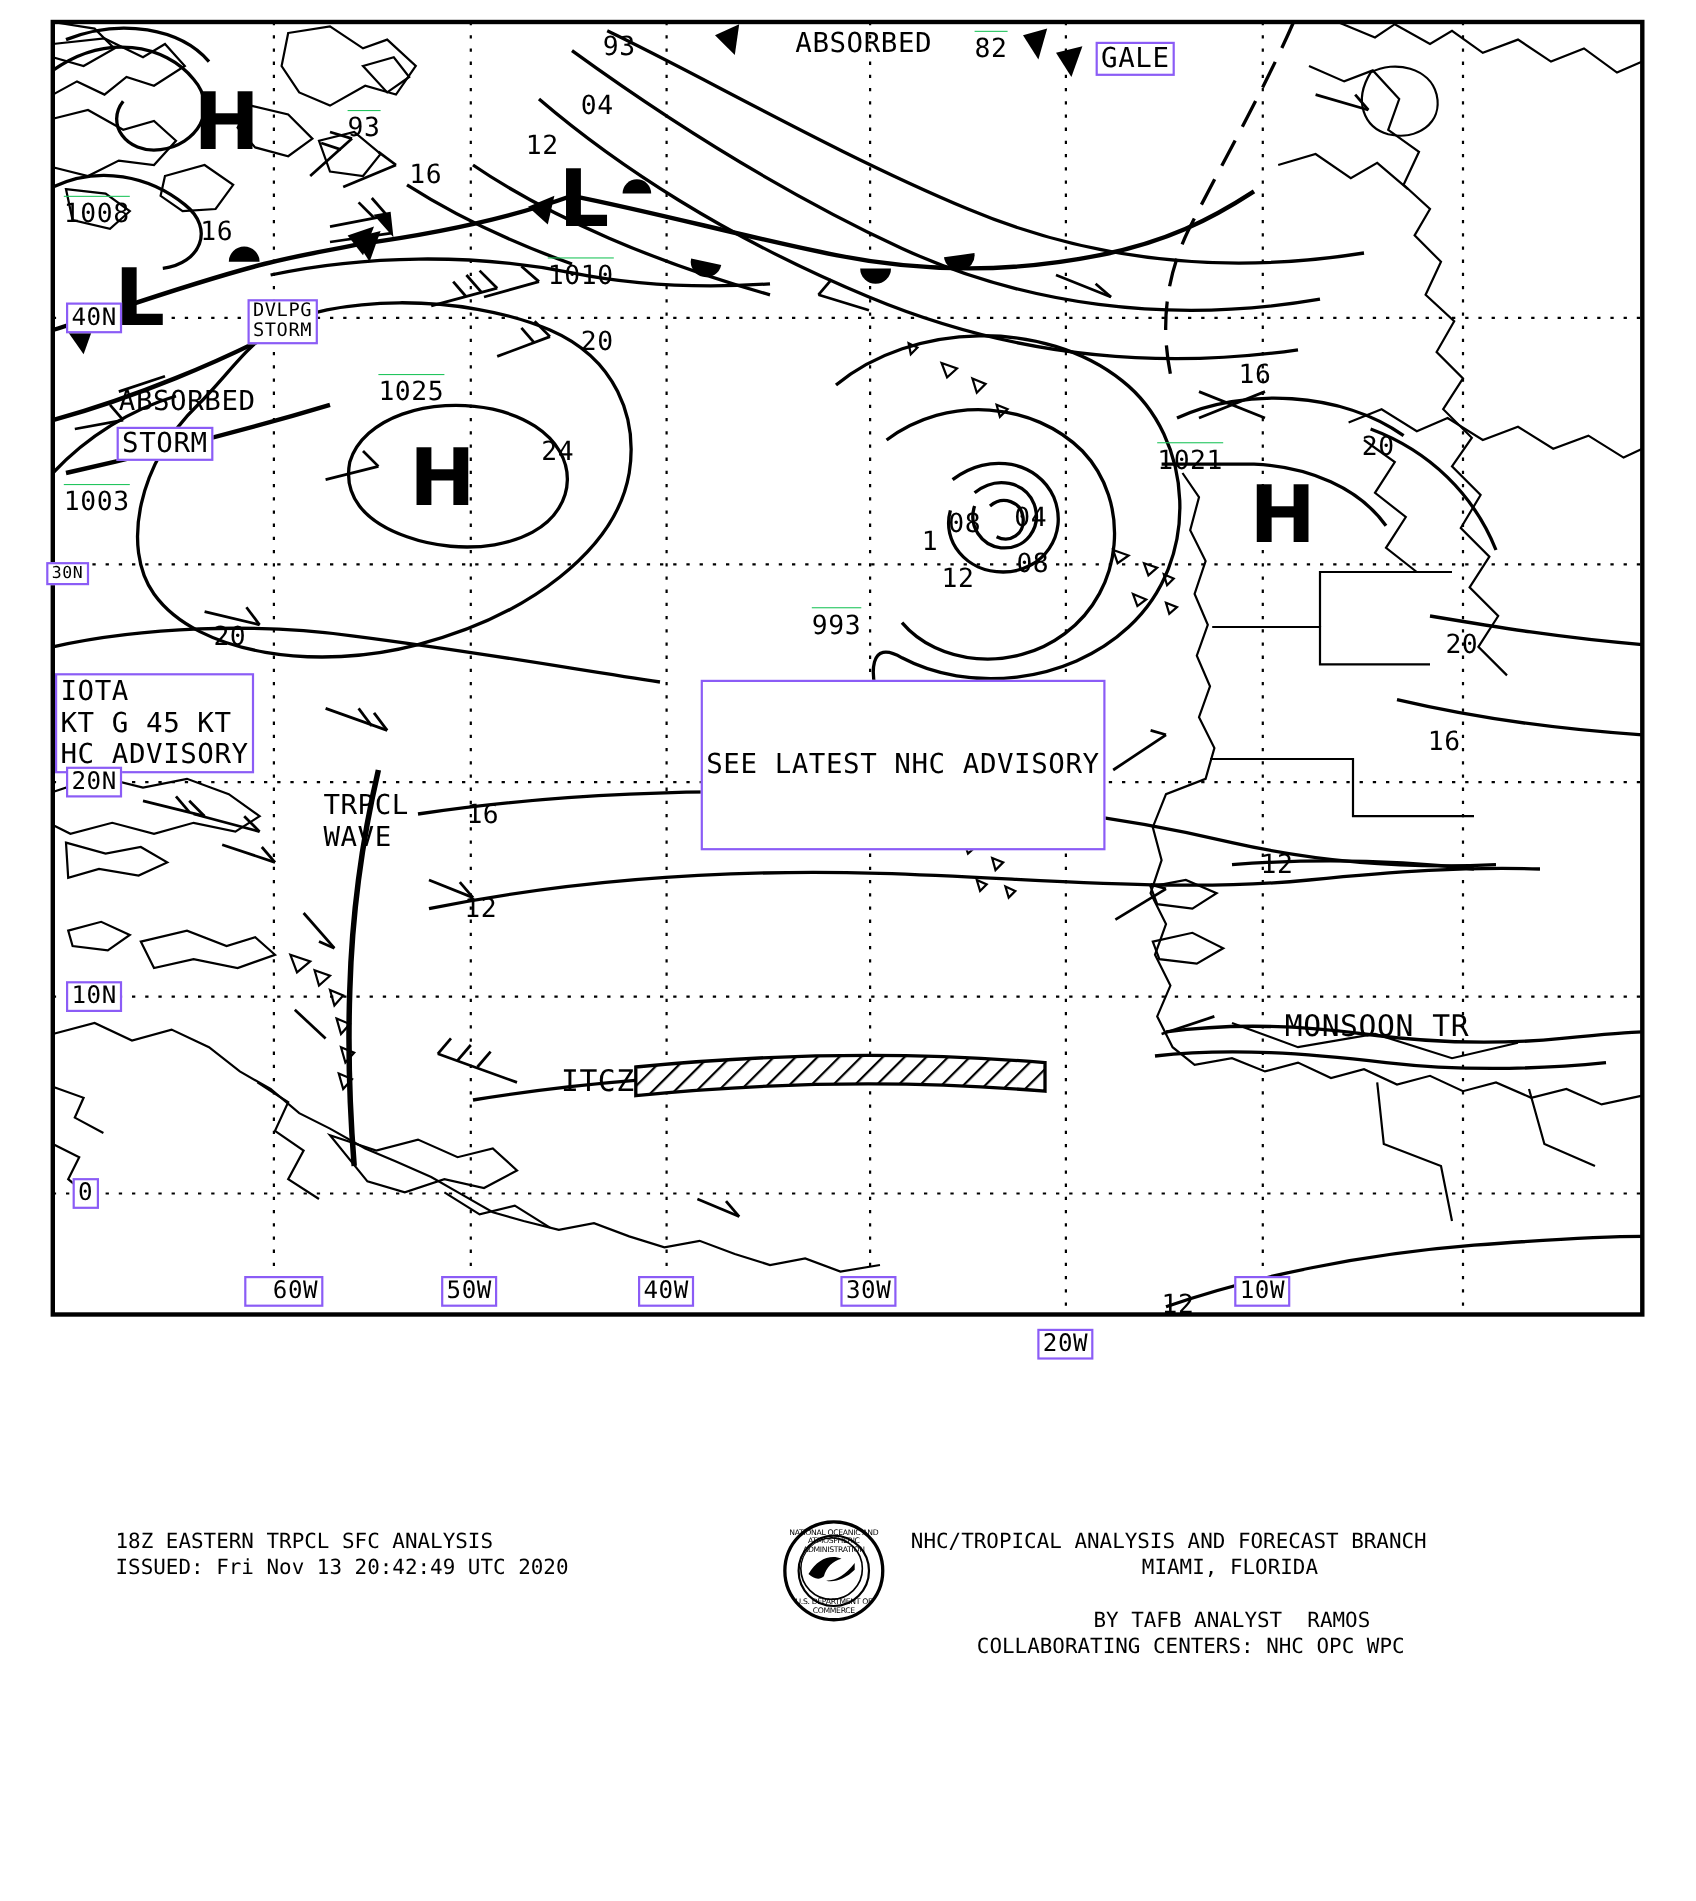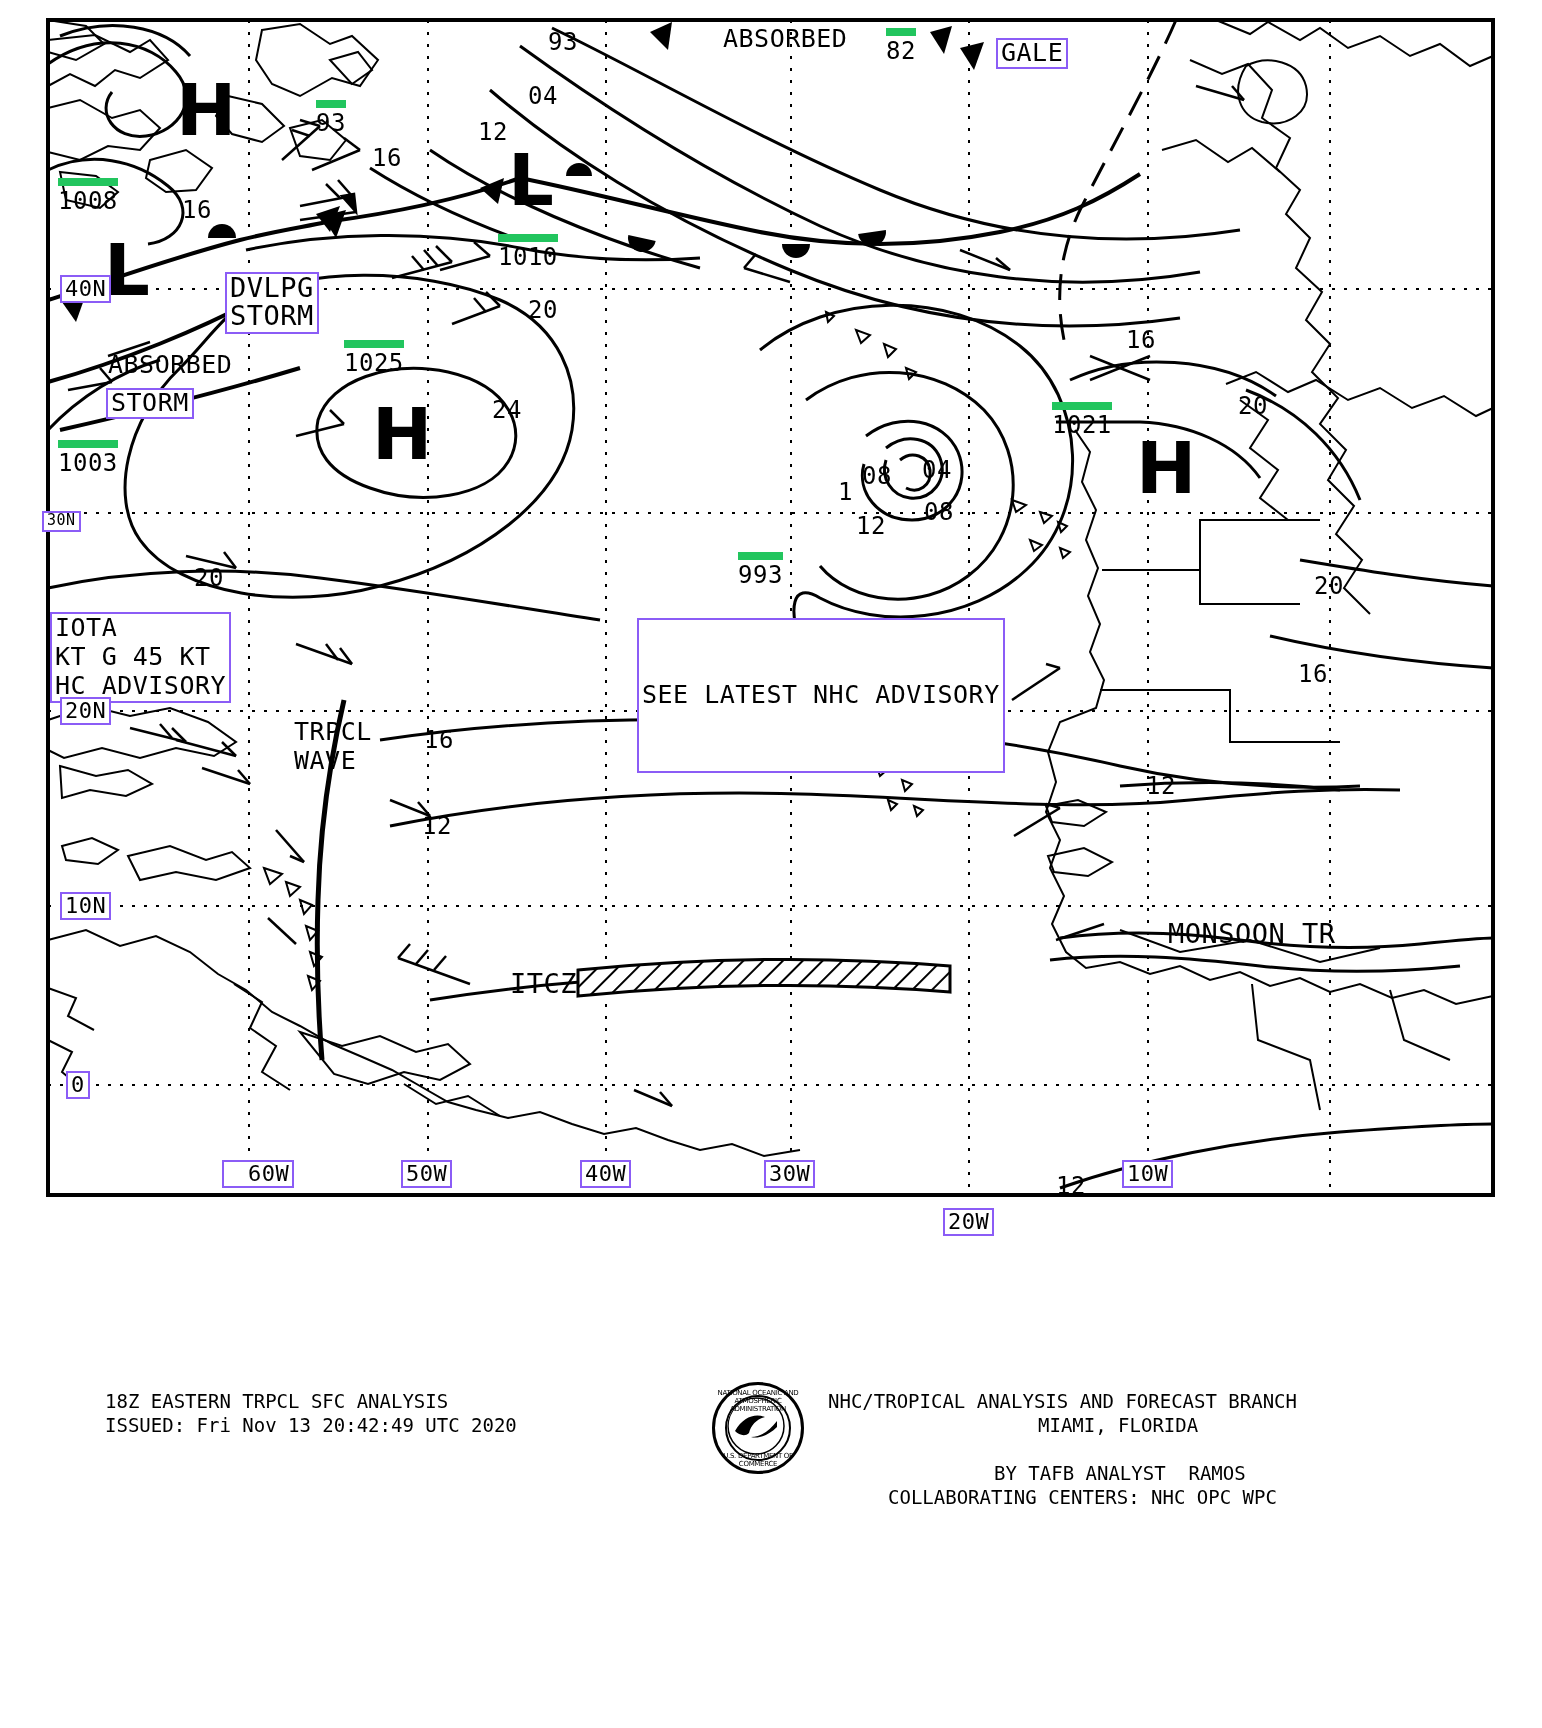--- a/index.html
+++ b/index.html
@@ -35,21 +35,21 @@
     border: 2px solid #8b5cf6;
     padding: 0px 3px 1px 3px;
     background: #fff;
     line-height: 1.05;
   }
   .bigHL {
     font-family: "DejaVu Sans", sans-serif;
     font-weight: bold;
   }
   .underlined {
-    border-top: 8px solid #22c55e;
+    border-top: 1px solid #22c55e;
     padding-top: 1px;
   }
   .footer {
     position: absolute;
     font-family: "DejaVu Sans Mono", monospace;
     white-space: pre;
     font-size: 19px;
     line-height: 1.25;
   }
   .noaa-seal {
@@ -410,21 +410,21 @@
   <div class="txt underlined" style="left:316px; top:100px; font-size:24px;">93</div>
 
   <div class="txt" style="left:862px; top:462px; font-size:24px;">08</div>
   <div class="txt" style="left:922px; top:456px; font-size:24px;">04</div>
   <div class="txt" style="left:924px; top:498px; font-size:24px;">08</div>
   <div class="txt" style="left:856px; top:512px; font-size:24px;">12</div>
   <div class="txt" style="left:838px; top:478px; font-size:24px;">1</div>
 
   <div class="txt" style="left:723px; top:24px; font-size:25px;">ABSORBED</div>
   <div class="txt boxed" style="left:996px; top:38px; font-size:25px;">GALE</div>
-  <div class="txt boxed" style="left:225px; top:272px; font-size:27px;">DVLPG
+  <div class="txt boxed" style="left:225px; top:272px; font-size:17px;">DVLPG
 STORM</div>
   <div class="txt" style="left:108px; top:350px; font-size:25px;">ABSORBED</div>
   <div class="txt boxed" style="left:106px; top:388px; font-size:25px;">STORM</div>
   <div class="txt boxed" style="left:50px; top:612px; font-size:25px; line-height:1.15;">IOTA
 KT G 45 KT
 HC ADVISORY</div>
   <div class="txt" style="left:294px; top:718px; font-size:25px; line-height:1.15;">TRPCL
 WAVE</div>
   <div class="txt" style="left:510px; top:968px; font-size:27px;">ITCZ</div>
   <div class="txt" style="left:1168px; top:918px; font-size:27px;">MONSOON TR</div>

